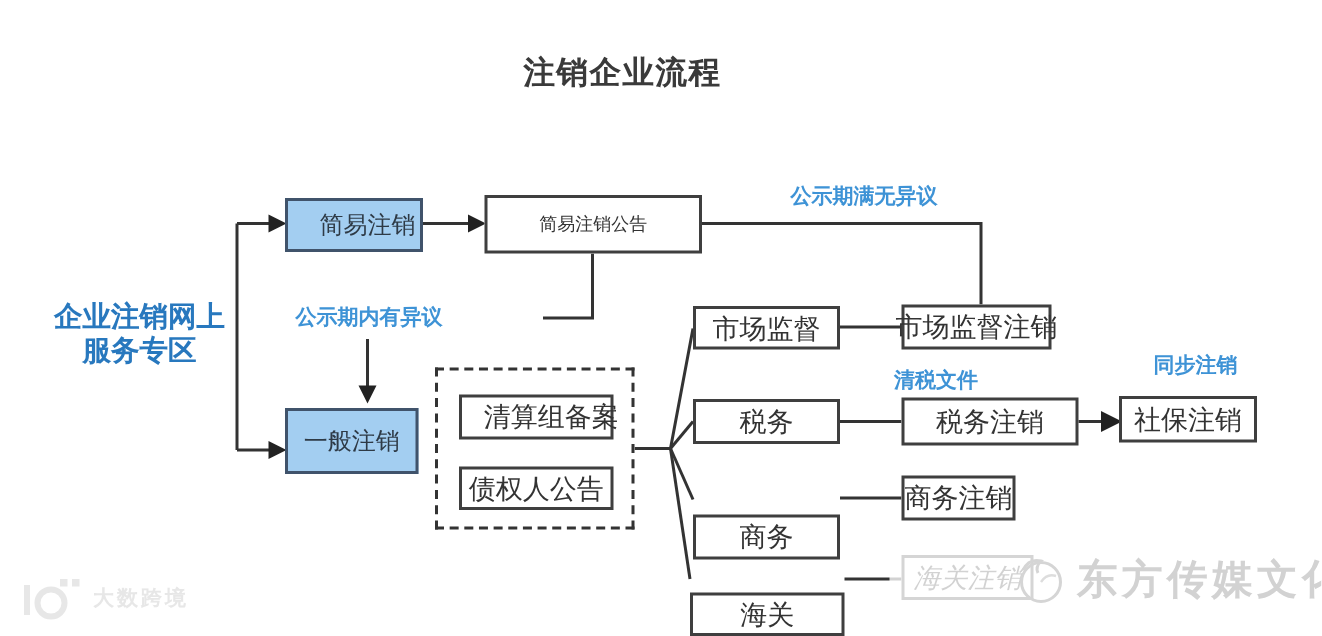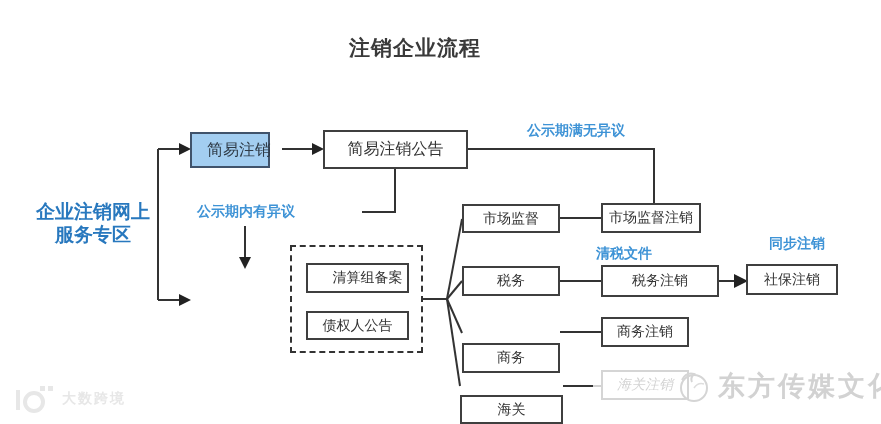--- a/index.html
+++ b/index.html
@@ -12,41 +12,41 @@
     left:290px;top:34px;width:250px;text-align:center;
     font-size:21px;font-weight:bold;color:#3a3a3a;letter-spacing:1px;
   }
   #side-label{
     left:18px;top:200px;width:150px;text-align:center;
     font-size:19px;font-weight:bold;color:#2878BE;line-height:23px;
   }
   .node{
     position:absolute;display:flex;align-items:center;justify-content:center;
     background:#ffffff;border:2px solid #3f3f3f;color:#333;
-    font-size:14px;box-sizing:border-box;white-space:nowrap;z-index:2;
+    font-size:18px;box-sizing:border-box;white-space:nowrap;z-index:2;
   }
   .node.blue{background:#A3CEF1;border-color:#40536b;font-size:16px;color:#2e3a46;}
-  .node.lg{font-size:16px;}
+  .node.lg{font-size:12px;}
   .node.thick{border-width:2.5px;}
   #grp-general-docs{
     position:absolute;left:290px;top:245px;width:133px;height:108px;
     border:2px dashed #333;box-sizing:border-box;background:#fff;z-index:1;
   }
-  #n-simple{left:190px;top:132px;width:80px;height:36px;padding-left:18px;}
+  #n-simple{left:190px;top:132px;width:92px;height:36px;padding-left:18px;}
   #n-simple-notice{left:323px;top:130px;width:145px;height:39px;}
   #n-general{left:190px;top:272px;width:89px;height:44px;}
   #n-liquidation{left:306px;top:263px;width:103px;height:30px;padding-left:20px;}
   #n-creditor{left:306px;top:311px;width:103px;height:29px;}
   #n-market{left:462px;top:204px;width:98px;height:29px;}
   #n-tax{left:462px;top:266px;width:98px;height:30px;}
   #n-commerce{left:462px;top:317px;width:98px;height:30px;margin-top:26px;}
   #n-customs{left:460px;top:371px;width:103px;height:29px;margin-top:24px;}
   #n-market-cancel{left:601px;top:203px;width:100px;height:30px;}
   #n-tax-cancel{left:601px;top:265px;width:118px;height:32px;}
-  #n-commerce-cancel{left:601px;top:317px;width:88px;height:30px;}
+  #n-commerce-cancel{left:601px;top:317px;width:76px;height:30px;}
   #n-customs-cancel{left:601px;top:370px;width:88px;height:30px;font-style:italic;}
   #n-social-cancel{left:746px;top:264px;width:92px;height:31px;}
   .edge-label{
     position:absolute;font-size:14px;color:#3E93D6;font-weight:bold;
     white-space:nowrap;z-index:3;
   }
   #lbl-no-objection{left:527px;top:122px;}
   #lbl-objection{left:197px;top:203px;}
   #lbl-tax-doc{left:596px;top:245px;}
   #lbl-sync{left:769px;top:235px;}
@@ -112,20 +112,21 @@
       <polygon points="312,143 312,155 324,149"></polygon>
       <polygon points="239,257 251,257 245,269"></polygon>
       <polygon points="734,274 734,288 748,281"></polygon>
     </g>
   </svg>
 
   <div id="grp-general-docs"></div>
 
   <div class="node blue" id="n-simple">简易注销</div>
   <div class="node lg" id="n-simple-notice">简易注销公告</div>
+  <div class="node blue" id="n-general">一般注销</div>
   <div class="node" id="n-liquidation">清算组备案</div>
   <div class="node" id="n-creditor">债权人公告</div>
   <div class="node" id="n-market">市场监督</div>
   <div class="node" id="n-tax">税务</div>
   <div class="node" id="n-commerce">商务</div>
   <div class="node" id="n-customs">海关</div>
   <div class="node" id="n-market-cancel">市场监督注销</div>
   <div class="node thick" id="n-tax-cancel">税务注销</div>
   <div class="node" id="n-commerce-cancel">商务注销</div>
   <div class="node" id="n-customs-cancel">海关注销</div>

